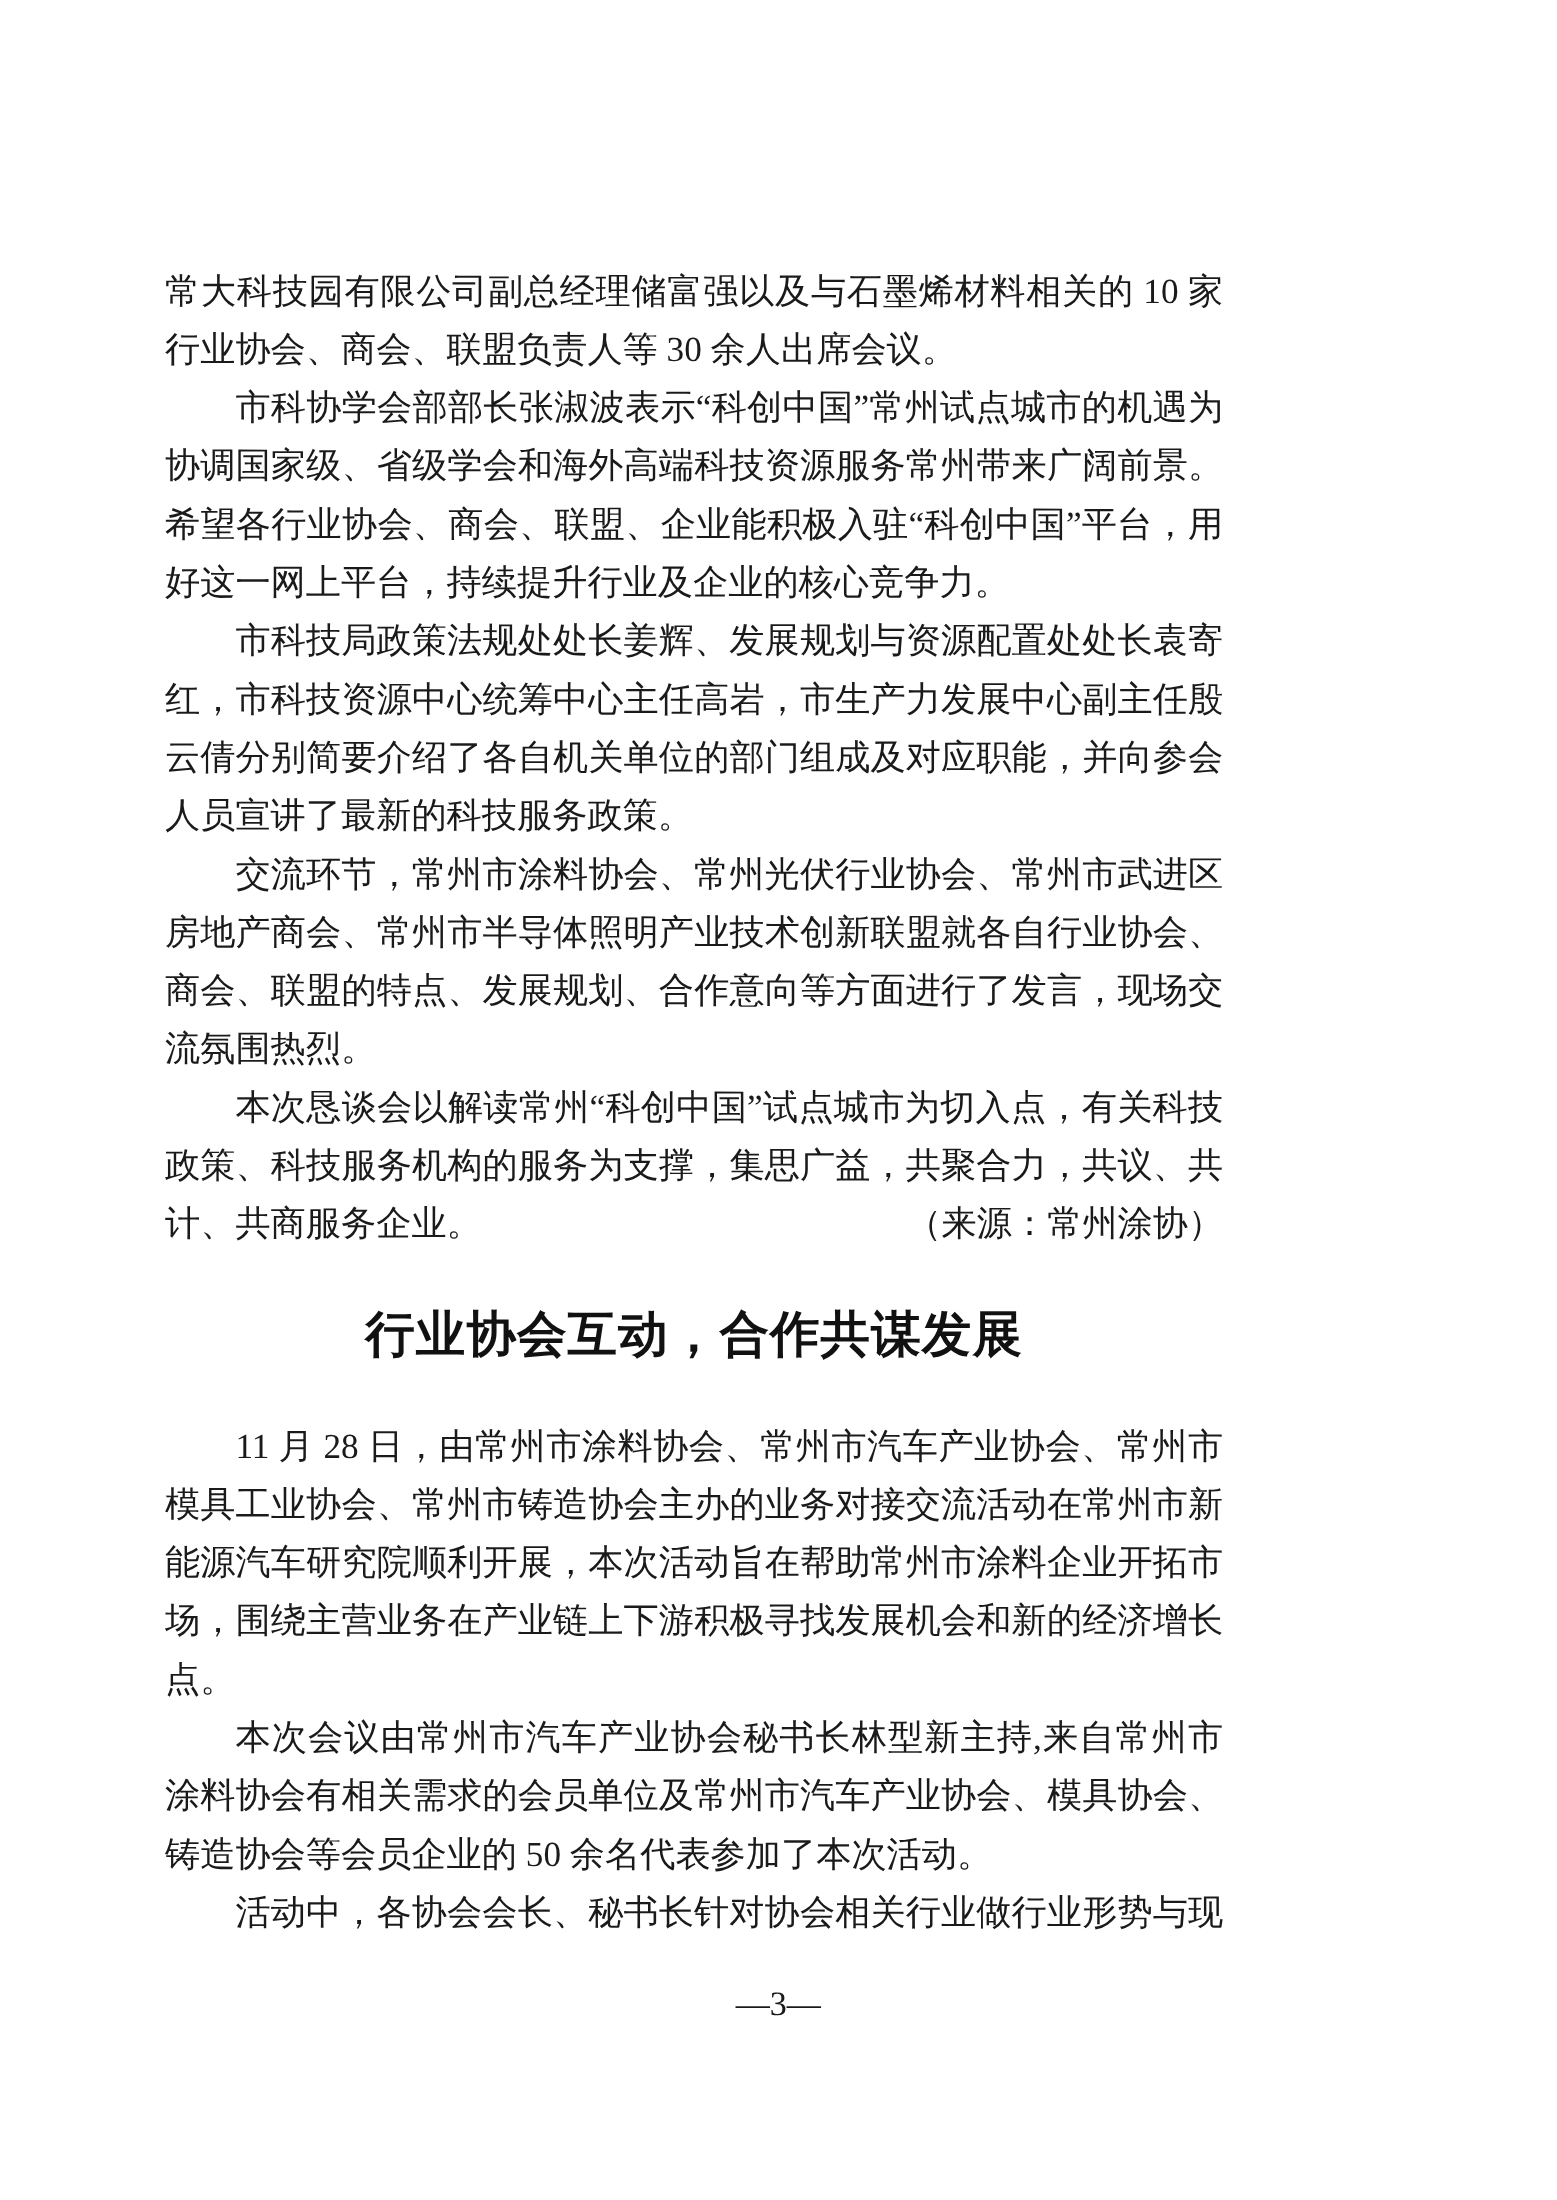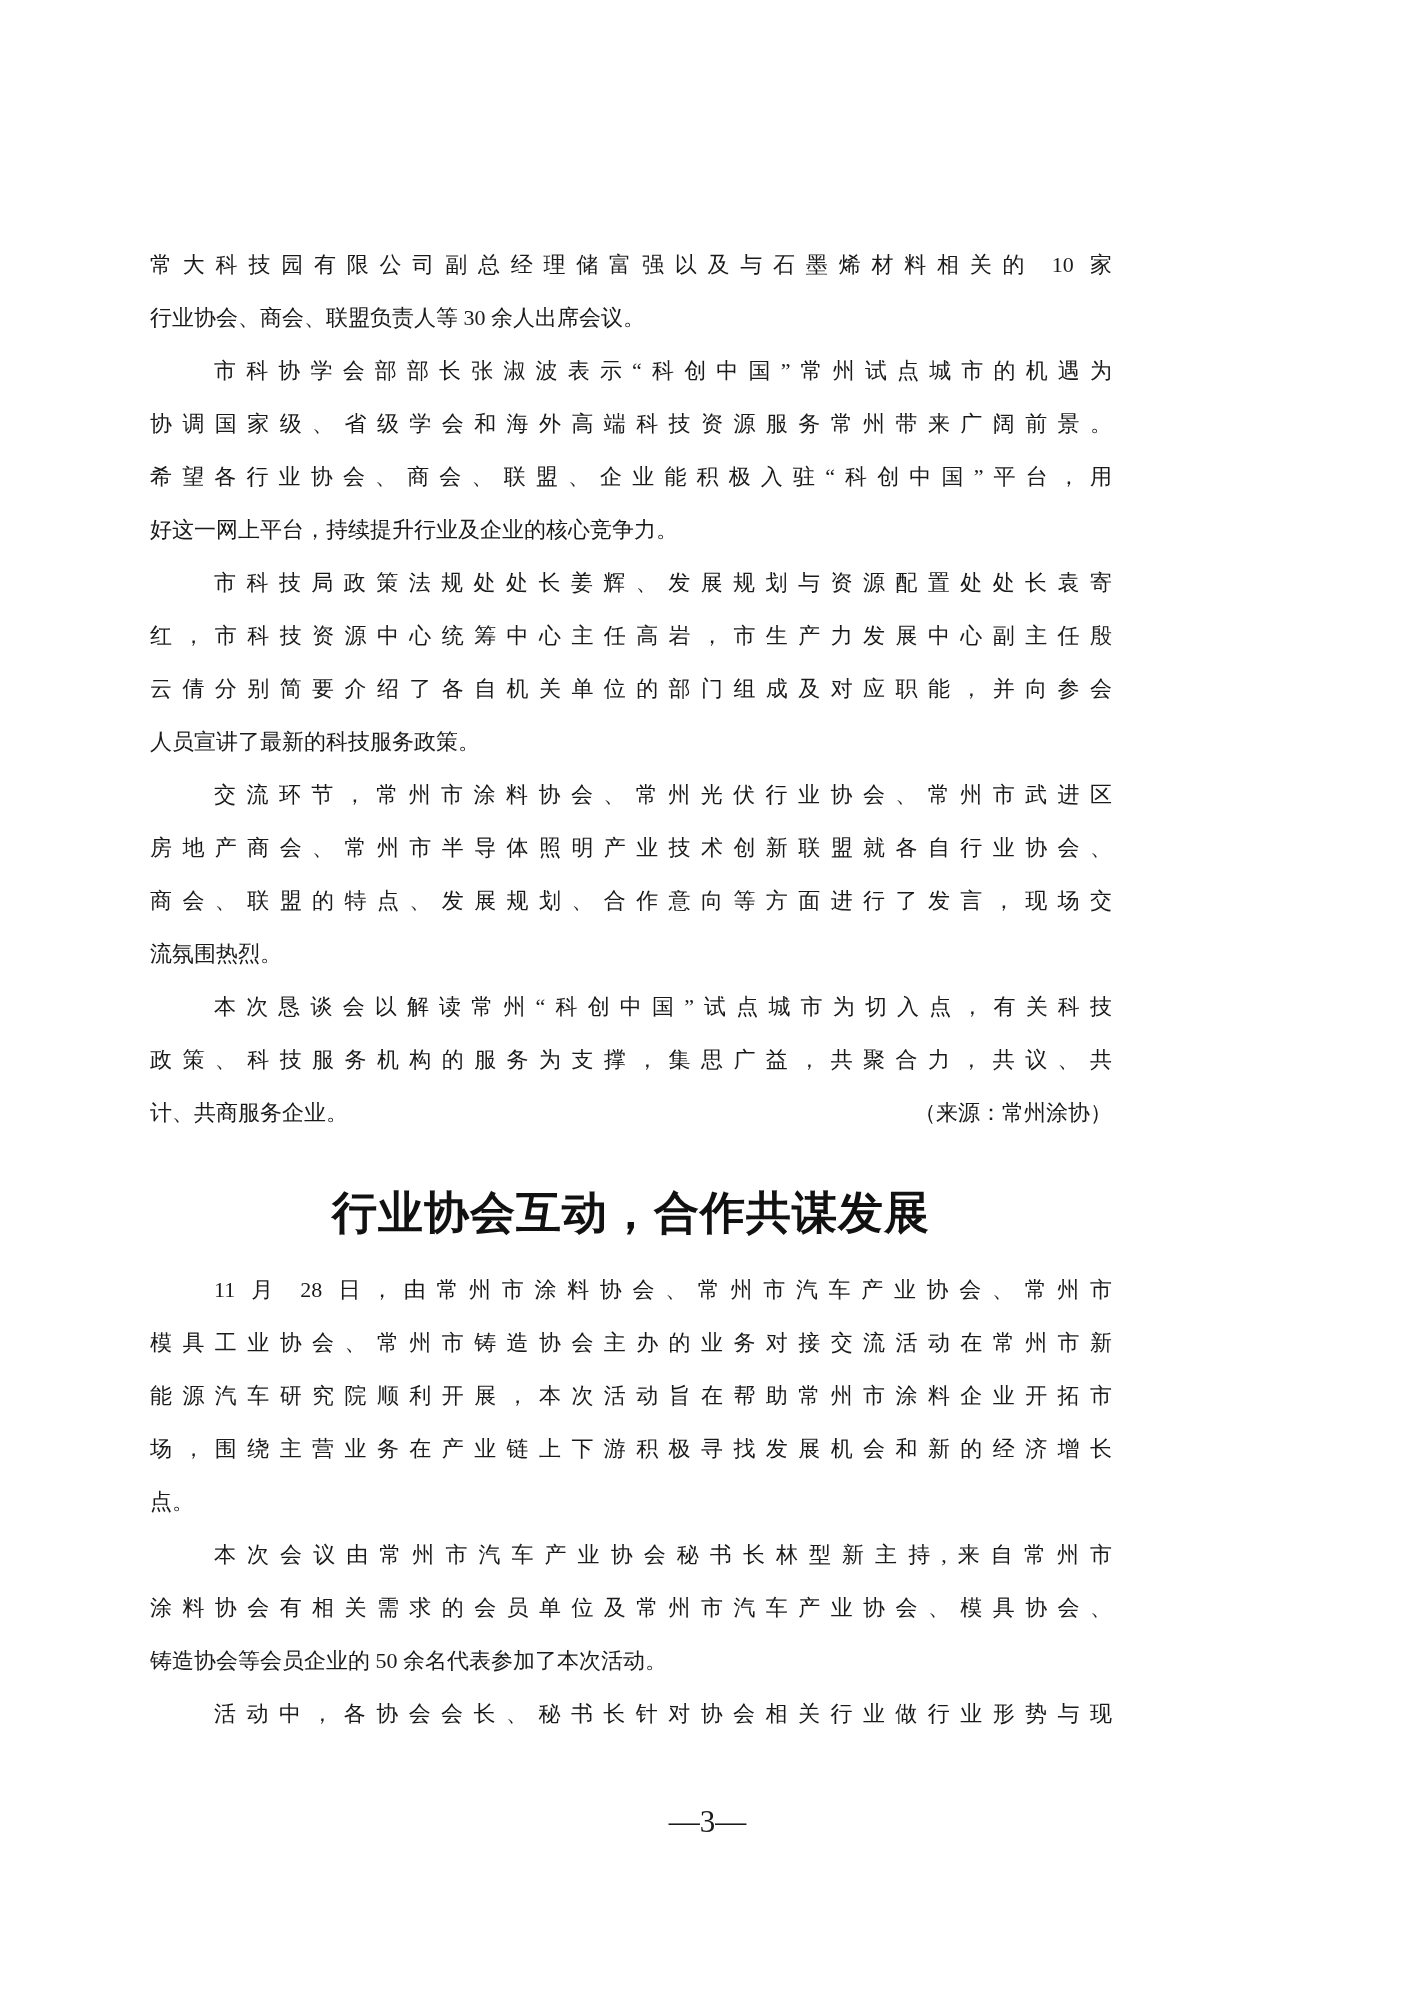--- a/index.html
+++ b/index.html
@@ -16,21 +16,21 @@
     font-family: "Liberation Serif", "DejaVu Serif", serif;
     color: #1a1a1a;
   }
   .textblock {
     position: absolute;
     left: 150px;
     top: 238px;
     width: 962px;
   }
   .line {
-    font-size: 22px;
+    font-size: 32px;
     line-height: 53px;
     height: 53px;
     text-align: justify;
     text-align-last: justify;
     text-justify: inter-character;
     overflow: hidden;
   }
   .line.end {
     text-align: center;
     text-align-last: left;
@@ -45,21 +45,21 @@
     text-align-last: left;
   }
   .article-title {
     font-size: 45px;
     font-weight: bold;
     line-height: 62px;
     height: 62px;
     text-align: center;
     color: #111111;
     margin-top: 43px;
-    margin-bottom: 19px;
+    margin-bottom: 44px;
     letter-spacing: 1px;
   }
   .page-footer {
     position: absolute;
     top: 1802px;
     left: 0;
     width: 1415px;
     text-align: center;
     font-size: 31px;
     line-height: 40px;

